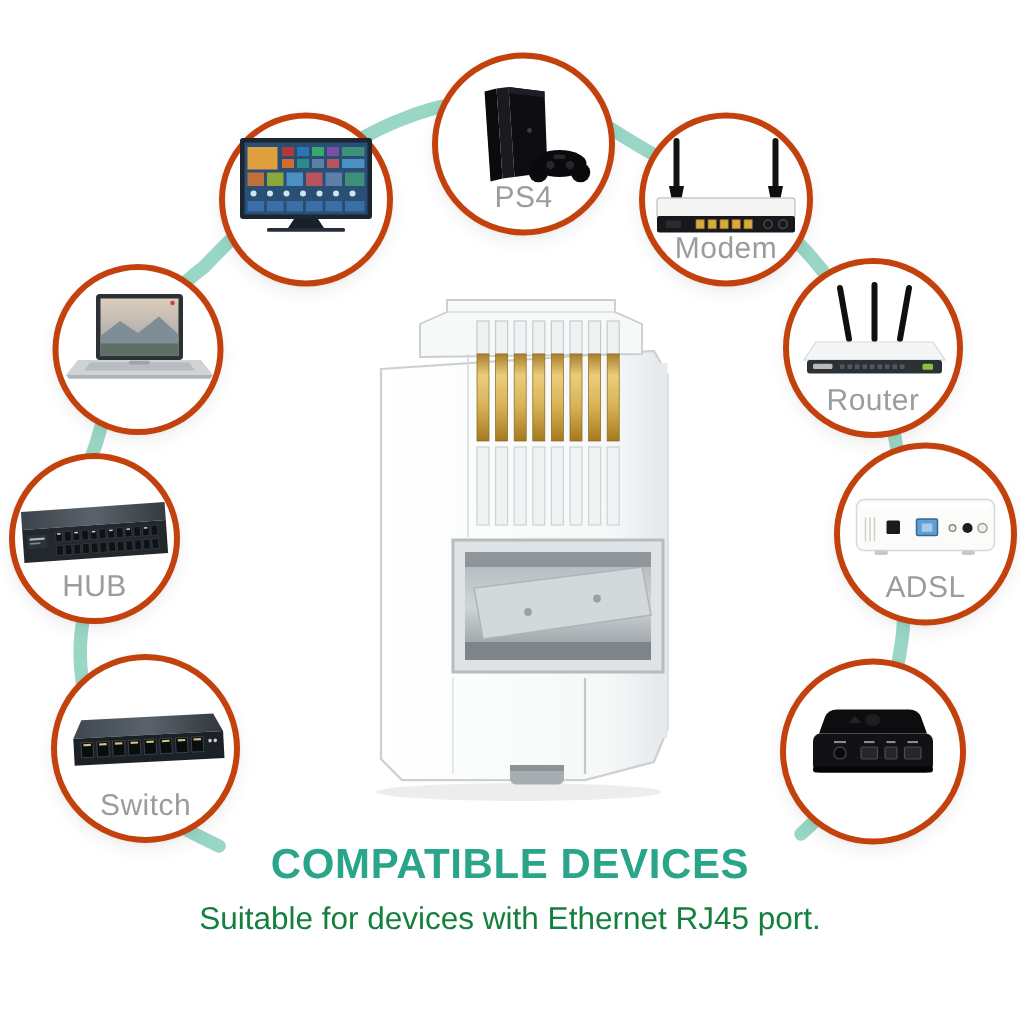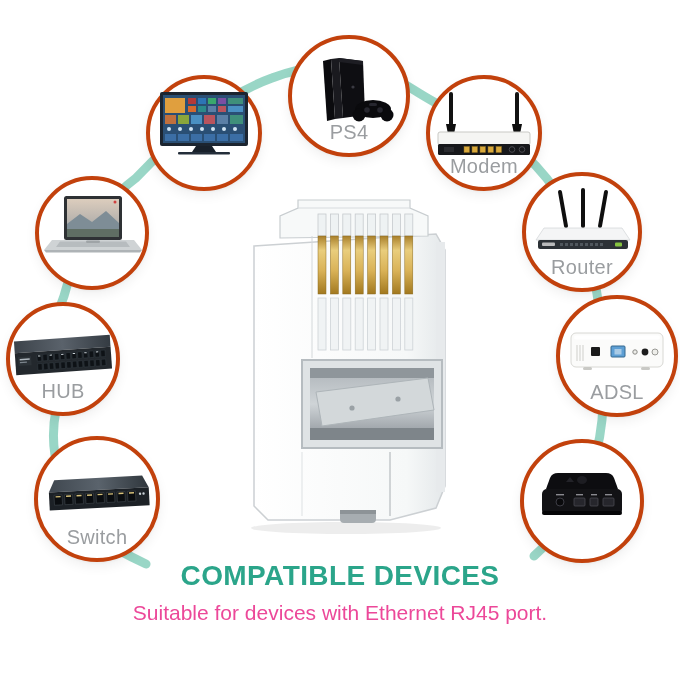--- a/index.html
+++ b/index.html
@@ -18,21 +18,21 @@
   .device-label{
     position:absolute;left:0;right:0;bottom:9px;text-align:center;
     color:#9a9da0;font-size:20px;letter-spacing:.3px;
   }
   .title{
     position:absolute;left:0;top:560px;width:680px;text-align:center;
     color:#2ba58a;font-size:28px;font-weight:700;letter-spacing:.4px;
   }
   .subtitle{
     position:absolute;left:0;top:601px;width:680px;text-align:center;
-    color:#ec4899;font-size:21px;
+    color:#15803d;font-size:21px;
   }
   .connector{position:absolute;left:240px;top:190px;width:220px;height:350px;}
 </style>
 </head>
 <body>
 
 <div class="canvas">
 
   <svg class="arc-layer" viewBox="0 0 680 680">
     <path d="M146 564

